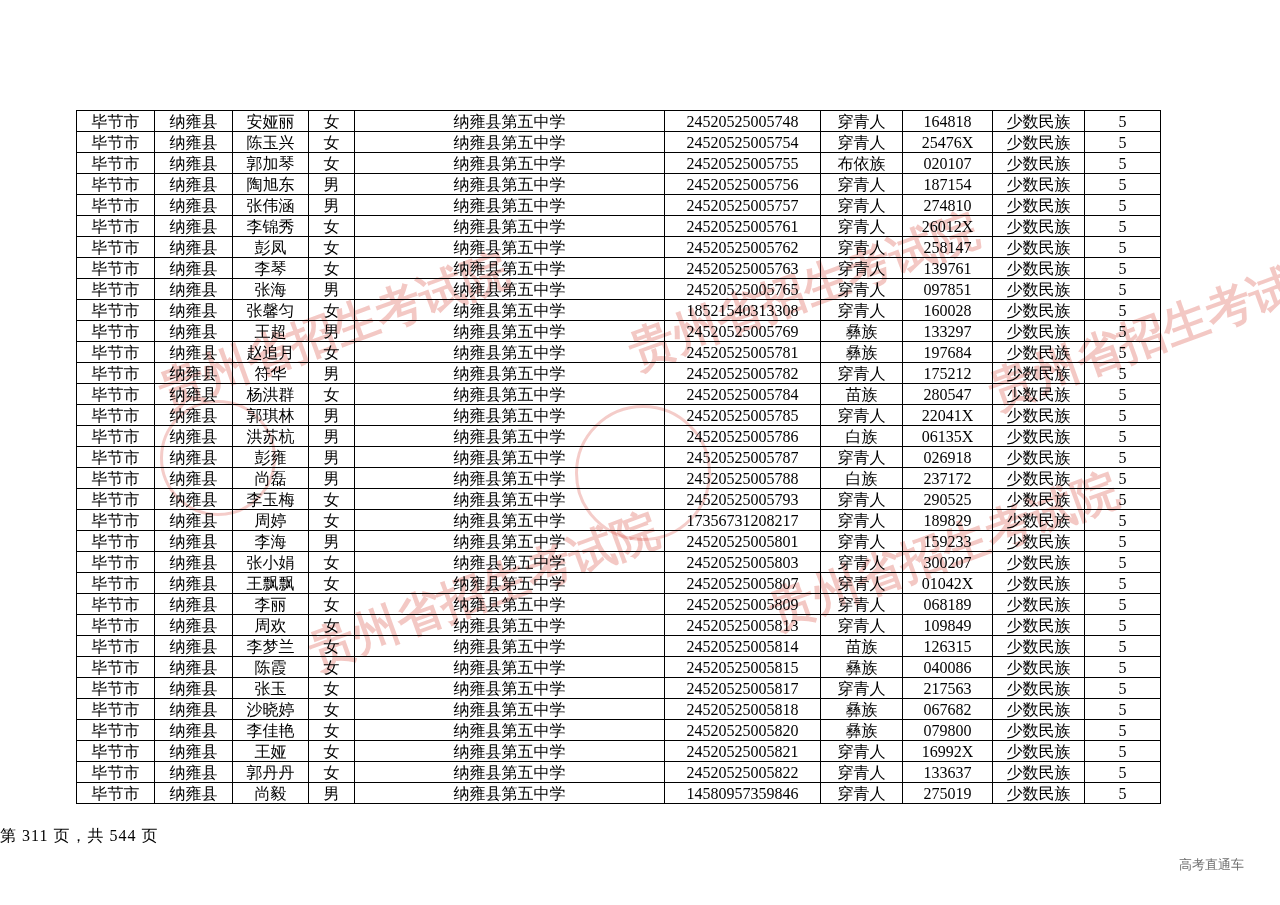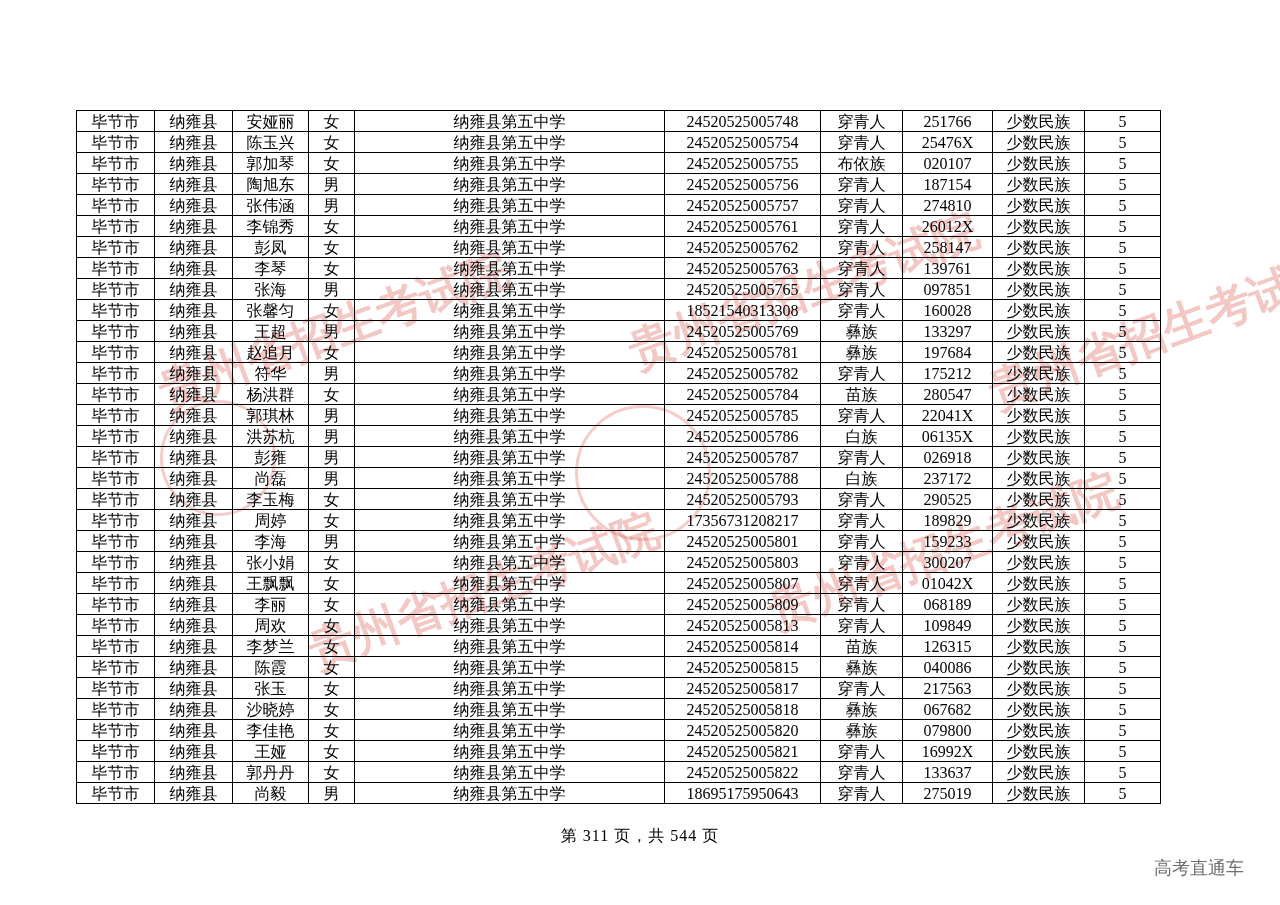--- a/index.html
+++ b/index.html
@@ -76,30 +76,30 @@
   col.c-eth    { width: 82px; }
   col.c-id     { width: 90px; }
   col.c-cat    { width: 92px; }
   col.c-pts    { width: 76px; }
 
   .footer {
     position: absolute;
     left: 0;
     top: 826px;
     width: 1280px;
-    text-align: center;
+    text-align: left;
     font-size: 16px;
     letter-spacing: 1px;
     z-index: 10;
   }
   .brand {
     position: absolute;
     right: 36px;
     top: 856px;
-    font-size: 18px;
+    font-size: 13px;
     color: #6f6f6f;
     font-family: Liberation Mono, monospace;
     z-index: 10;
   }
 </style>
 </head>
 <body>
 
 <div class="page">
 
@@ -129,21 +129,21 @@
       </colgroup>
       <tbody id="roster-body">
           <tr>
             <td>毕节市</td>
             <td>纳雍县</td>
             <td>安娅丽</td>
             <td>女</td>
             <td>纳雍县第五中学</td>
             <td>24520525005748</td>
             <td>穿青人</td>
-            <td>251766</td>
+            <td>164818</td>
             <td>少数民族</td>
             <td>5</td>
           </tr>
           <tr>
             <td>毕节市</td>
             <td>纳雍县</td>
             <td>陈玉兴</td>
             <td>女</td>
             <td>纳雍县第五中学</td>
             <td>24520525005754</td>
@@ -511,21 +511,21 @@
             <td>133637</td>
             <td>少数民族</td>
             <td>5</td>
           </tr>
           <tr>
             <td>毕节市</td>
             <td>纳雍县</td>
             <td>尚毅</td>
             <td>男</td>
             <td>纳雍县第五中学</td>
-            <td>18695175950643</td>
+            <td>14580957359846</td>
             <td>穿青人</td>
             <td>275019</td>
             <td>少数民族</td>
             <td>5</td>
           </tr>
         </tbody>
     </table>
   </div>
 
   <div class="footer">第 311 页，共 544 页</div>

